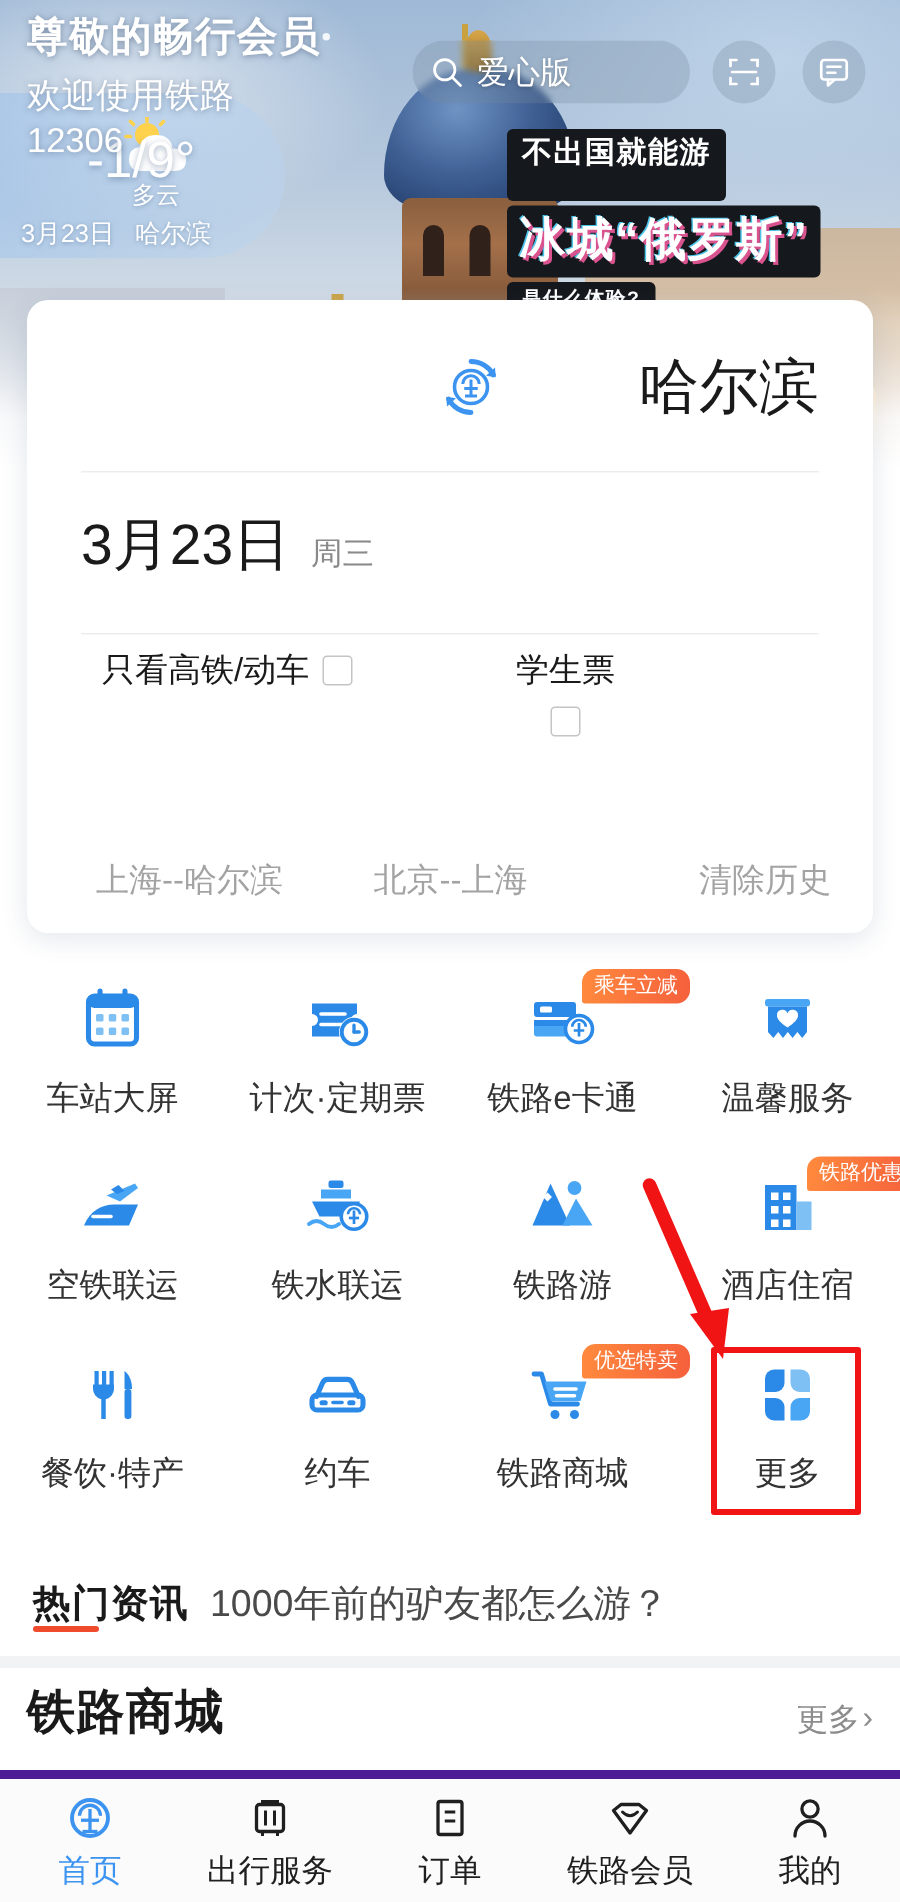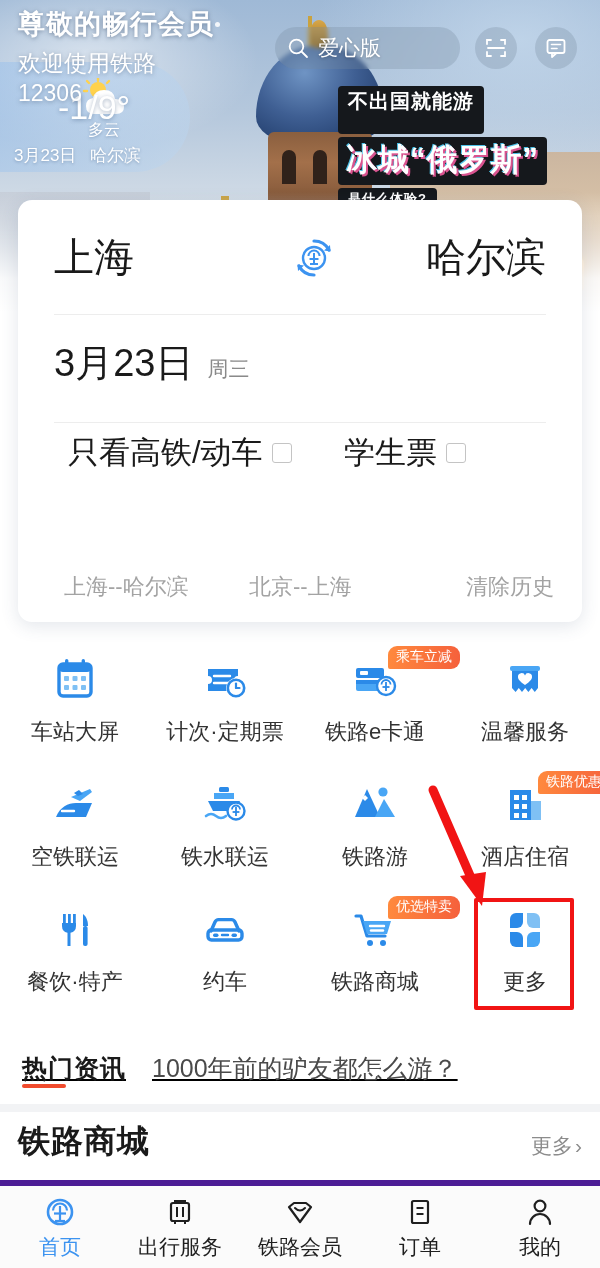--- a/index.html
+++ b/index.html
@@ -142,22 +142,22 @@
   .divider { position:absolute; left:36px; width:492px; height:1px; background:#ededed; }
   #div1 { top:114px; }
   #div2 { top:222px; }
   .date-row { position:absolute; left:36px; top:138px; display:flex; align-items:baseline; gap:14px; }
   .date-main { font-size:38px; color:#1a1a1a; }
   .date-week { font-size:21px; color:#8a8a8a; }
 
   .opts { position:absolute; left:36px; top:232px; width:492px; height:40px; }
   .opt { position:absolute; display:flex; align-items:center; gap:9px; }
   #opt-gaotie { left:14px; top:0; }
-  #opt-student { left:290px; top:0; }
-  .opt-label { font-size:31px; color:#1a1a1a;text-align:right; }
+  #opt-student { left:290px; top:0;flex-direction:column; }
+  .opt-label { font-size:22px; color:#1a1a1a;text-align:right; }
   .cbox { width:20px; height:20px; border:1.5px solid #c4c4c4; border-radius:3px; background:#fff; }
 
   .searchbtn {
     position:absolute; left:54px; top:288px; width:492px; height:70px;
     background:#3c93f0; border-radius:8px; border:none; color:#fff; font-size:29px;
     font-family:inherit; display:flex; align-items:center; justify-content:center; letter-spacing:2px;
   }
   .history { position:absolute; left:36px; top:372px; width:500px; height:34px; }
   .hist-item { position:absolute; font-size:22px; color:#a3a3a3; }
   #hist-0 { left:10px; top:0; }
@@ -178,21 +178,21 @@
     background: linear-gradient(95deg,#ff8a3d,#f5603c); color:#fff; font-size:14px; white-space:nowrap;
     z-index:3;
   }
   .redbox {
     position:absolute; left:474px; top:898px; width:100px; height:112px;
     border:4px solid #f11414; border-radius:2px; z-index:4;
   }
   .arrow { position:absolute; left:420px; top:780px; width:80px; height:130px; z-index:4; }
 
   
-  .news { position:absolute; left:0; top:1040px; width:600px; height:56px; display:flex; align-items:center; padding-left:22px; gap:26px;text-decoration:underline; }
+  .news { position:absolute; left:0; top:1040px; width:600px; height:56px; display:flex; align-items:center; padding-left:22px; gap:14px; }
   .news-tag { position:relative; font-size:25px; font-weight:700; color:#1a1a1a; letter-spacing:1px; }
   .news-tag:after {
     content:""; position:absolute; left:0; bottom:-3px; width:44px; height:4px; background:#f04b2d; border-radius:2px;
   }
   .news-txt { font-size:25px; color:#4a4a4a; }
   .sec-sep { position:absolute; left:0; top:1104px; width:600px; height:8px; background:#f2f3f5; }
   .mall { position:absolute; left:0; top:1118px; width:600px; height:60px; }
   .mall-title { position:absolute; left:18px; top:2px; font-size:32px; font-weight:700; color:#1a1a1a; letter-spacing:1px; }
   .mall-more { position:absolute; right:18px; top:14px; font-size:21px; color:#8c8c8c; display:flex; align-items:center; gap:2px; }
 
@@ -289,21 +289,20 @@
 
     <div class="promo">
       <div class="l1">不出国就能游</div><br>
       <div class="l2">冰城“俄罗斯”</div><br>
       <div class="l3">是什么体验?</div>
     </div>
   </div>
 
   <div class="card">
     <div class="city-row">
-      <div class="city-from">上海</div>
       <div class="city-to">哈尔滨</div>
       <svg class="swap" viewBox="0 0 44 44">
         <path d="M22 5 a17 17 0 0 1 15 9" fill="none" stroke="#3c93f0" stroke-width="3.2" stroke-linecap="round"></path>
         <path d="M22 39 a17 17 0 0 1 -15 -9" fill="none" stroke="#3c93f0" stroke-width="3.2" stroke-linecap="round"></path>
         <path d="M38 9 L38.5 15.5 L32 14.5 Z" fill="#3c93f0"></path>
         <path d="M6 35 L5.5 28.5 L12 29.5 Z" fill="#3c93f0"></path>
         <circle cx="22" cy="22" r="11" fill="none" stroke="#3c93f0" stroke-width="2.4"></circle>
         <path d="M16.5 20 a5.5 5.5 0 0 1 11 0" fill="none" stroke="#3c93f0" stroke-width="2"></path>
         <line x1="22" y1="17" x2="22" y2="28" stroke="#3c93f0" stroke-width="2"></line>
         <line x1="17.5" y1="23" x2="26.5" y2="23" stroke="#3c93f0" stroke-width="2"></line>
@@ -577,36 +576,36 @@
           <line x1="11" y1="25" x2="11" y2="28" stroke="#1f1f1f" stroke-width="2"></line>
           <line x1="21" y1="25" x2="21" y2="28" stroke="#1f1f1f" stroke-width="2"></line>
         </svg>
       </div>
       <div class="t-lbl">出行服务</div>
     </div>
 
     <div class="tab">
       <div class="t-ico">
         <svg width="32" height="32" viewBox="0 0 32 32">
-          <path d="M5 11 L16 26 L27 11 L22 7 H10 z" fill="none" stroke="#1f1f1f" stroke-width="2.2" stroke-linejoin="round"></path>
-          <path d="M11 12 q5 5 10 0" fill="none" stroke="#1f1f1f" stroke-width="2" stroke-linecap="round"></path>
-        </svg>
-      </div>
-      <div class="t-lbl">铁路会员</div>
-    </div>
-
-    <div class="tab">
-      <div class="t-ico">
-        <svg width="32" height="32" viewBox="0 0 32 32">
           <rect x="8" y="5" width="16" height="22" rx="1.5" fill="none" stroke="#1f1f1f" stroke-width="2.2"></rect>
           <line x1="12.5" y1="12" x2="19.5" y2="12" stroke="#1f1f1f" stroke-width="2"></line>
           <line x1="12.5" y1="18" x2="19.5" y2="18" stroke="#1f1f1f" stroke-width="2"></line>
         </svg>
       </div>
       <div class="t-lbl">订单</div>
+    </div>
+
+    <div class="tab">
+      <div class="t-ico">
+        <svg width="32" height="32" viewBox="0 0 32 32">
+          <path d="M5 11 L16 26 L27 11 L22 7 H10 z" fill="none" stroke="#1f1f1f" stroke-width="2.2" stroke-linejoin="round"></path>
+          <path d="M11 12 q5 5 10 0" fill="none" stroke="#1f1f1f" stroke-width="2" stroke-linecap="round"></path>
+        </svg>
+      </div>
+      <div class="t-lbl">铁路会员</div>
     </div>
 
     <div class="tab">
       <div class="t-ico">
         <svg width="32" height="32" viewBox="0 0 32 32">
           <circle cx="16" cy="10" r="5.4" fill="none" stroke="#1f1f1f" stroke-width="2.2"></circle>
           <path d="M6 28 a10 10 0 0 1 20 0" fill="none" stroke="#1f1f1f" stroke-width="2.2" stroke-linecap="round"></path>
         </svg>
       </div>
       <div class="t-lbl">我的</div>

